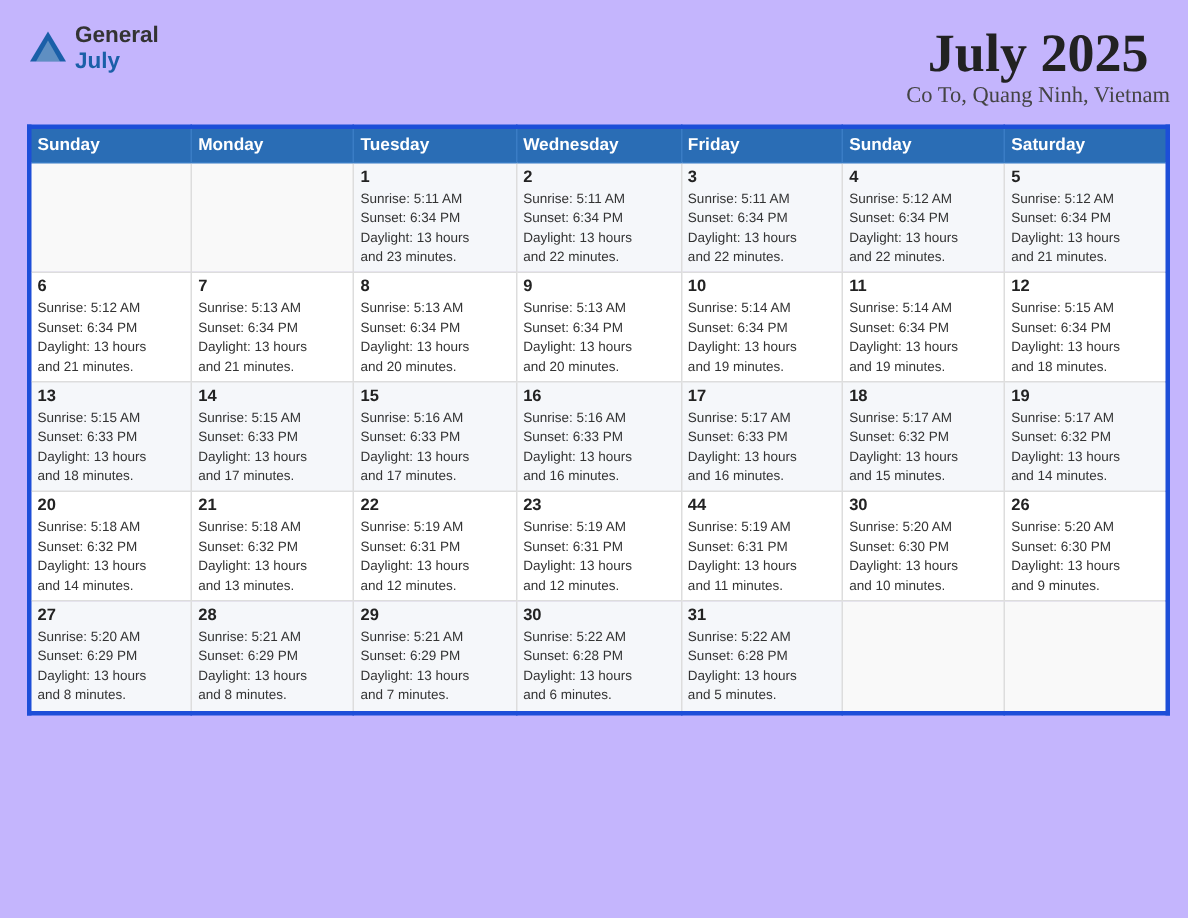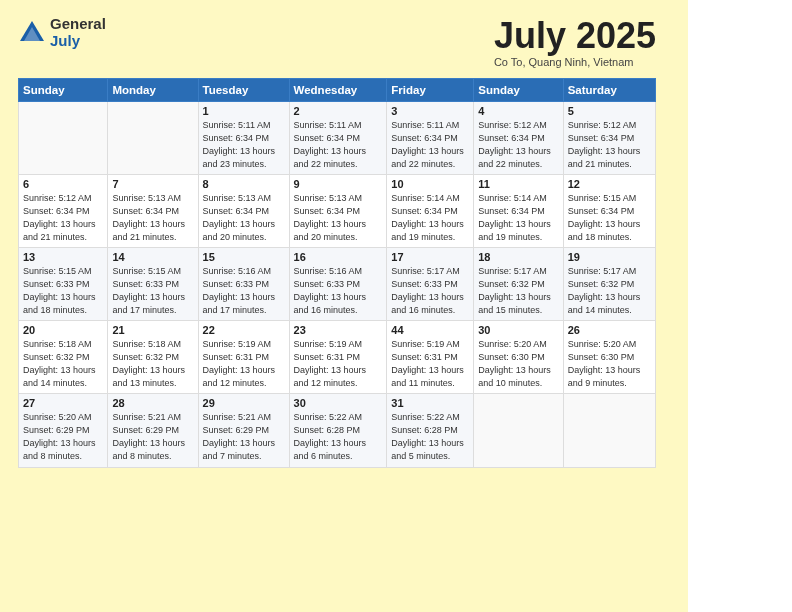--- a/index.html
+++ b/index.html
@@ -4,24 +4,24 @@
   <style>
     * { margin: 0; padding: 0; box-sizing: border-box; }
     body {
       width: 792px;
       height: 612px;
       background: #fff;
       font-family: Arial, sans-serif;
       overflow: hidden;
     }
     .page {
-      width: 688px;
+      width: 792px;
       height: 612px;
-      background: #fef9c3;
-      padding: 16px 32px 12px 18px;
+      background: #c4b5fd;
+      padding: 16px 12px 12px 18px;
     }
     .header {
       display: flex;
       justify-content: space-between;
       align-items: flex-start;
       margin-bottom: 10px;
     }
     .logo {
       display: flex;
       align-items: center;
@@ -40,36 +40,37 @@
       font-size: 15px;
       font-weight: bold;
       color: #1a5fa8;
     }
     .logo-icon {
       width: 28px;
       height: 28px;
       margin-right: 4px;
     }
     .title-block {
-      text-align: left;
+      text-align: center;
+      font-family: Liberation Serif, serif;
     }
     .month-title {
       font-size: 36px;
       font-weight: bold;
       color: #222;
       line-height: 1.1;
     }
     .location {
-      font-size: 11px;
+      font-size: 15px;
       color: #444;
     }
     .calendar {
       width: 100%;
       border-collapse: collapse;
-      border: 1px solid #1d4ed8;
+      border: 3px solid #1d4ed8;
     }
     .calendar th {
       background: #2a6db5;
       color: #fff;
       font-size: 11.5px;
       font-weight: bold;
       padding: 5px 4px;
       text-align: left;
       border: 1px solid #3a7dc5;
     }

